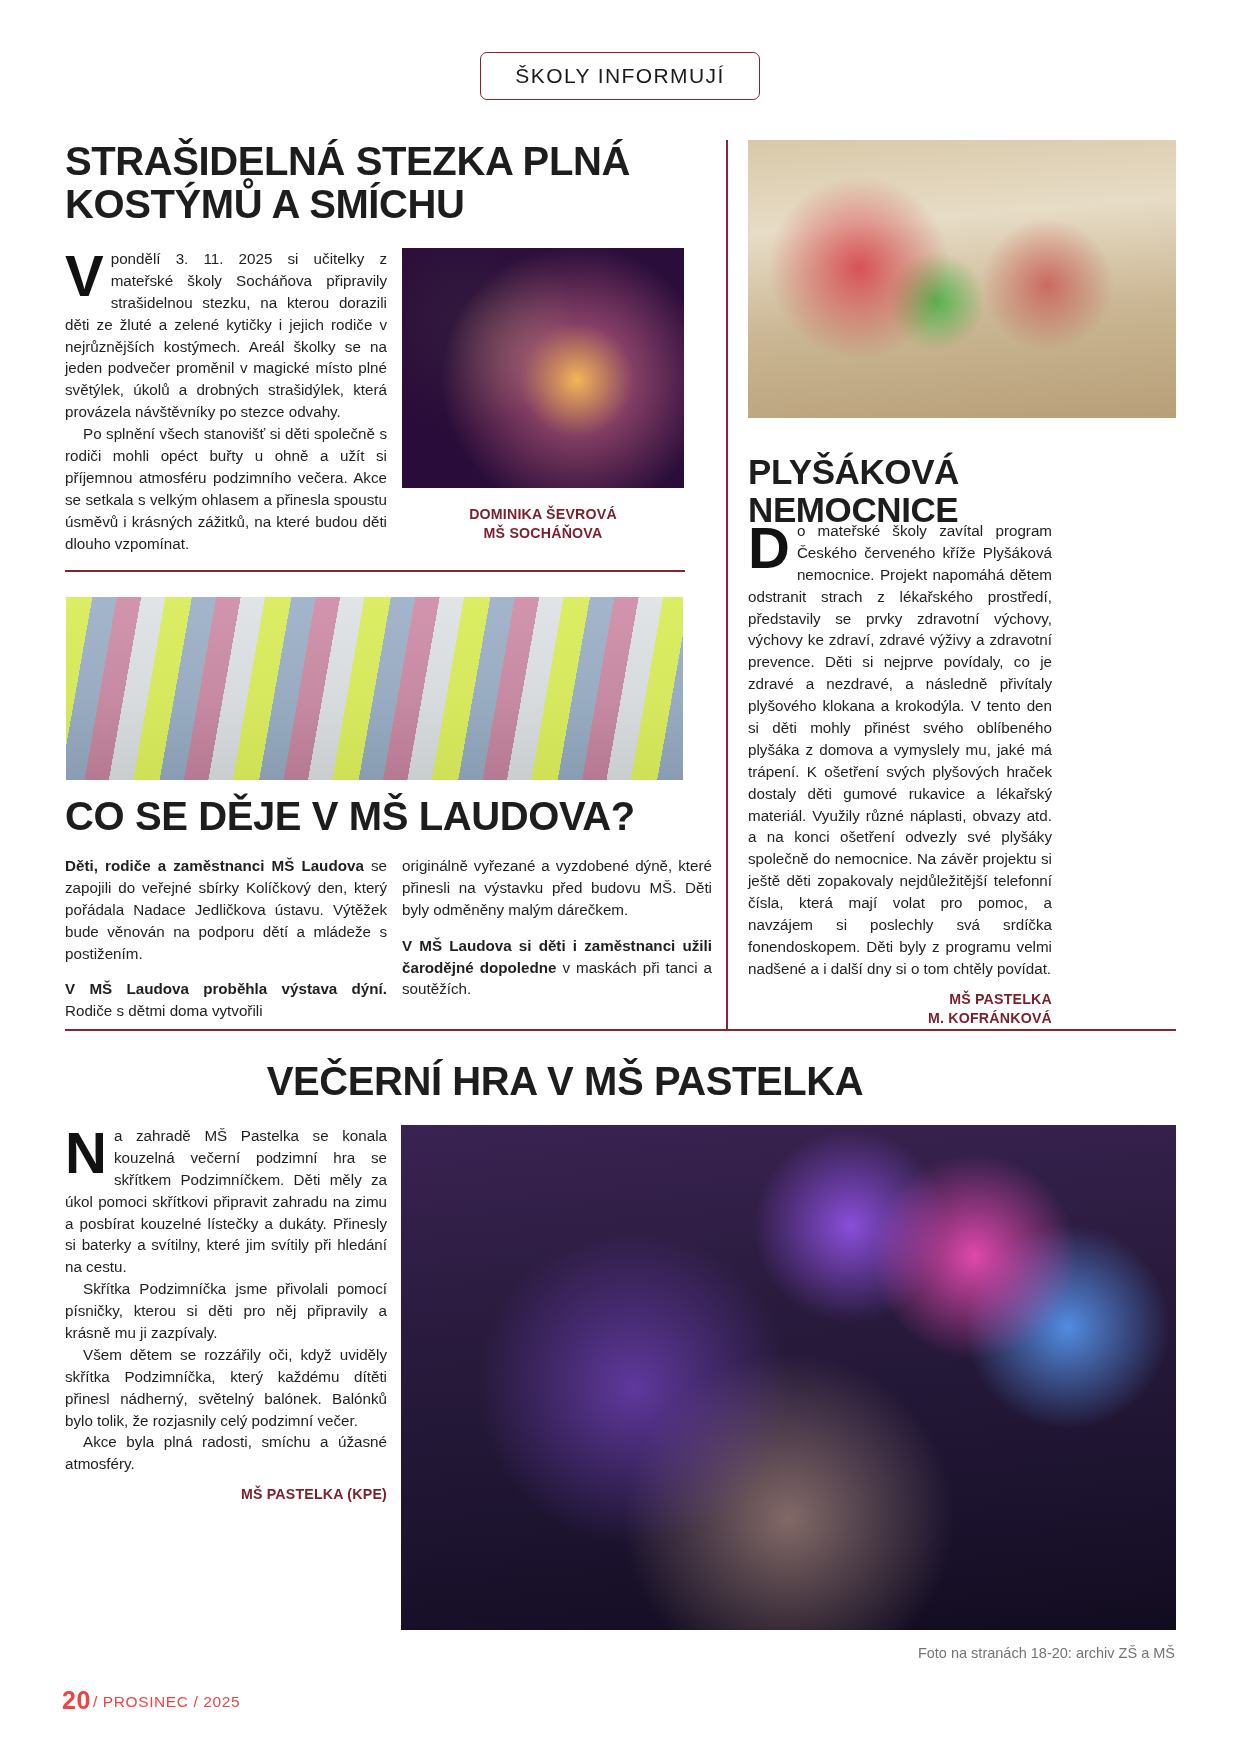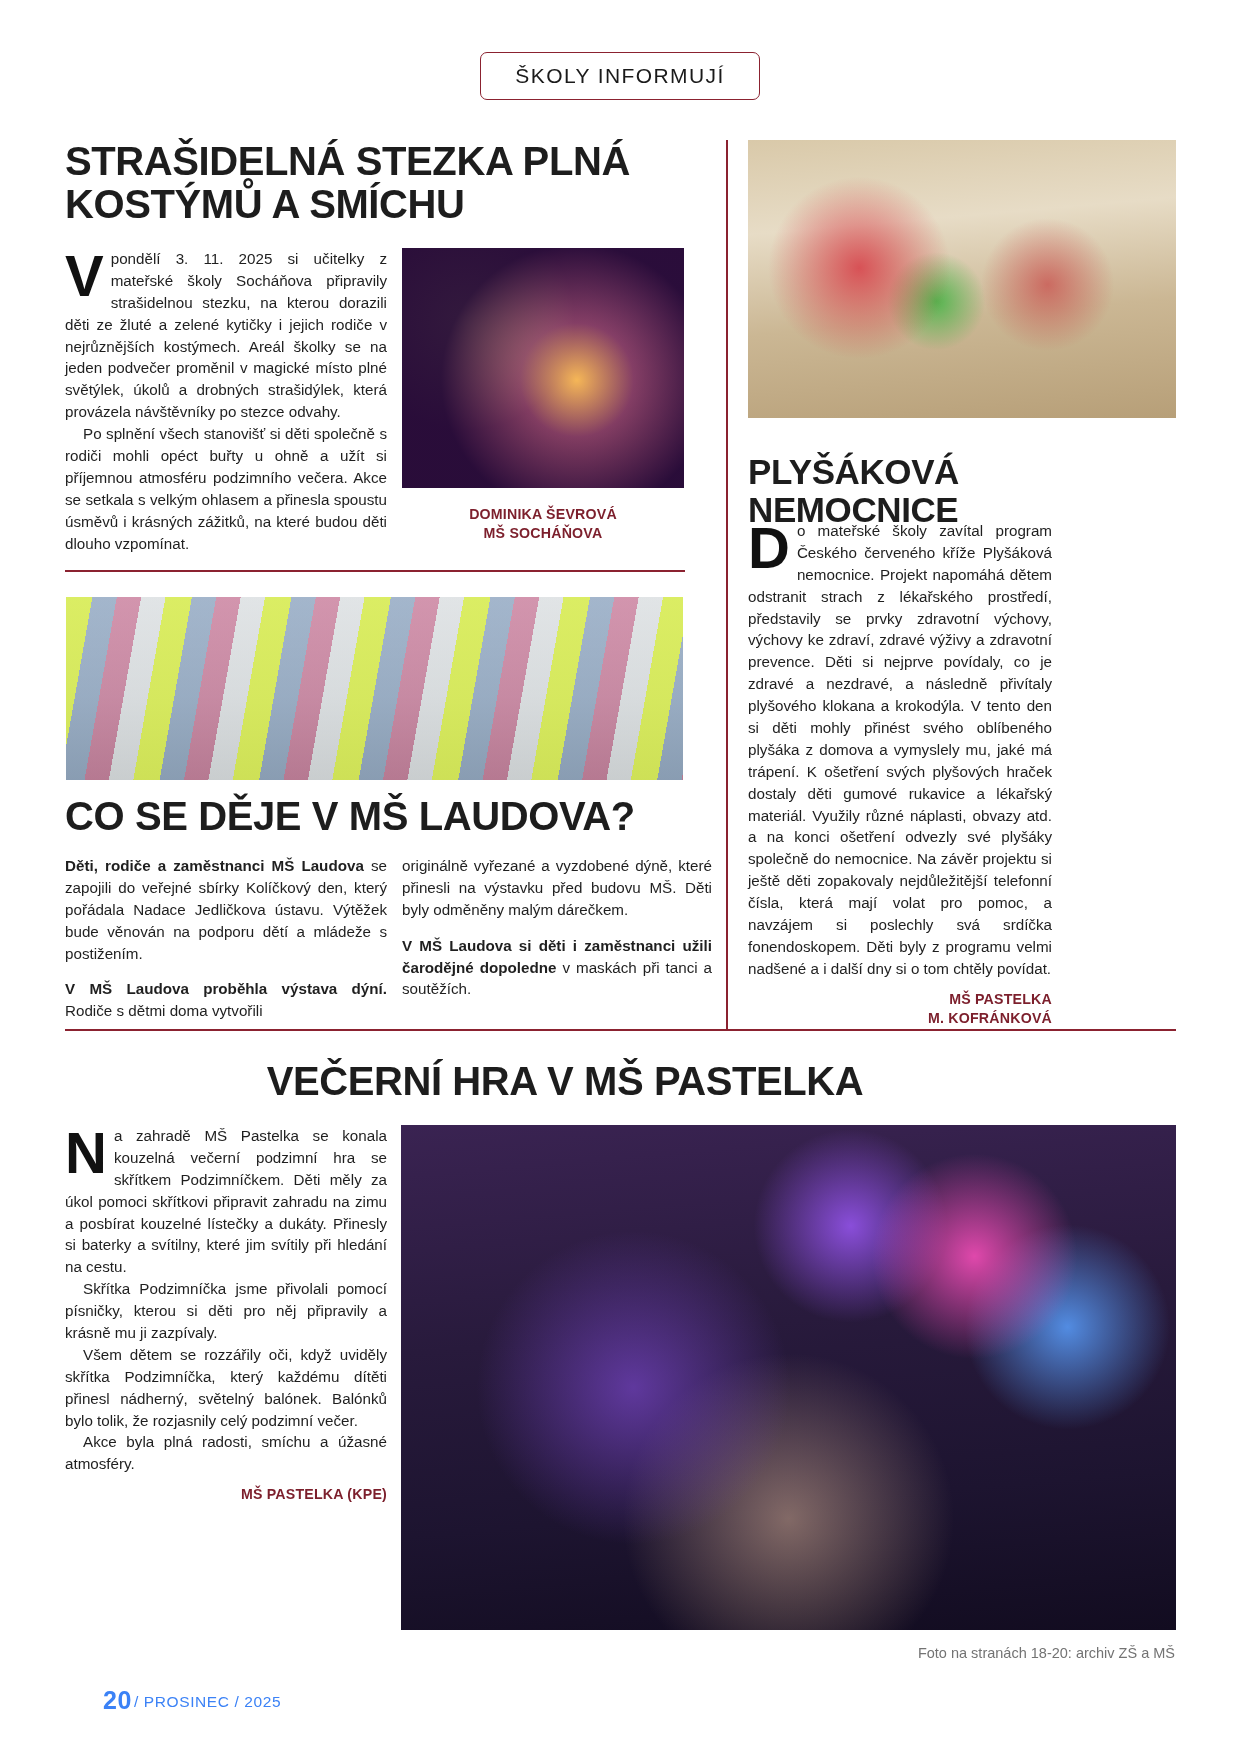--- a/index.html
+++ b/index.html
@@ -145,22 +145,21 @@
     top: 1645px;
     font-size: 14.5px;
     color: #737373;
   }
   .folio {
     position: absolute;
     left: 62px;
     top: 1686px;
     font-size: 15.5px;
     letter-spacing: 0.6px;
-    color: #3b82f6;
-    margin-left: 41px;
+    color: #ef4444;
   }
   .folio .num {
     font-size: 25px;
     font-weight: bold;
     vertical-align: -2px;
     margin-right: 2px;
   }
 
   
   .col { position: absolute; }

